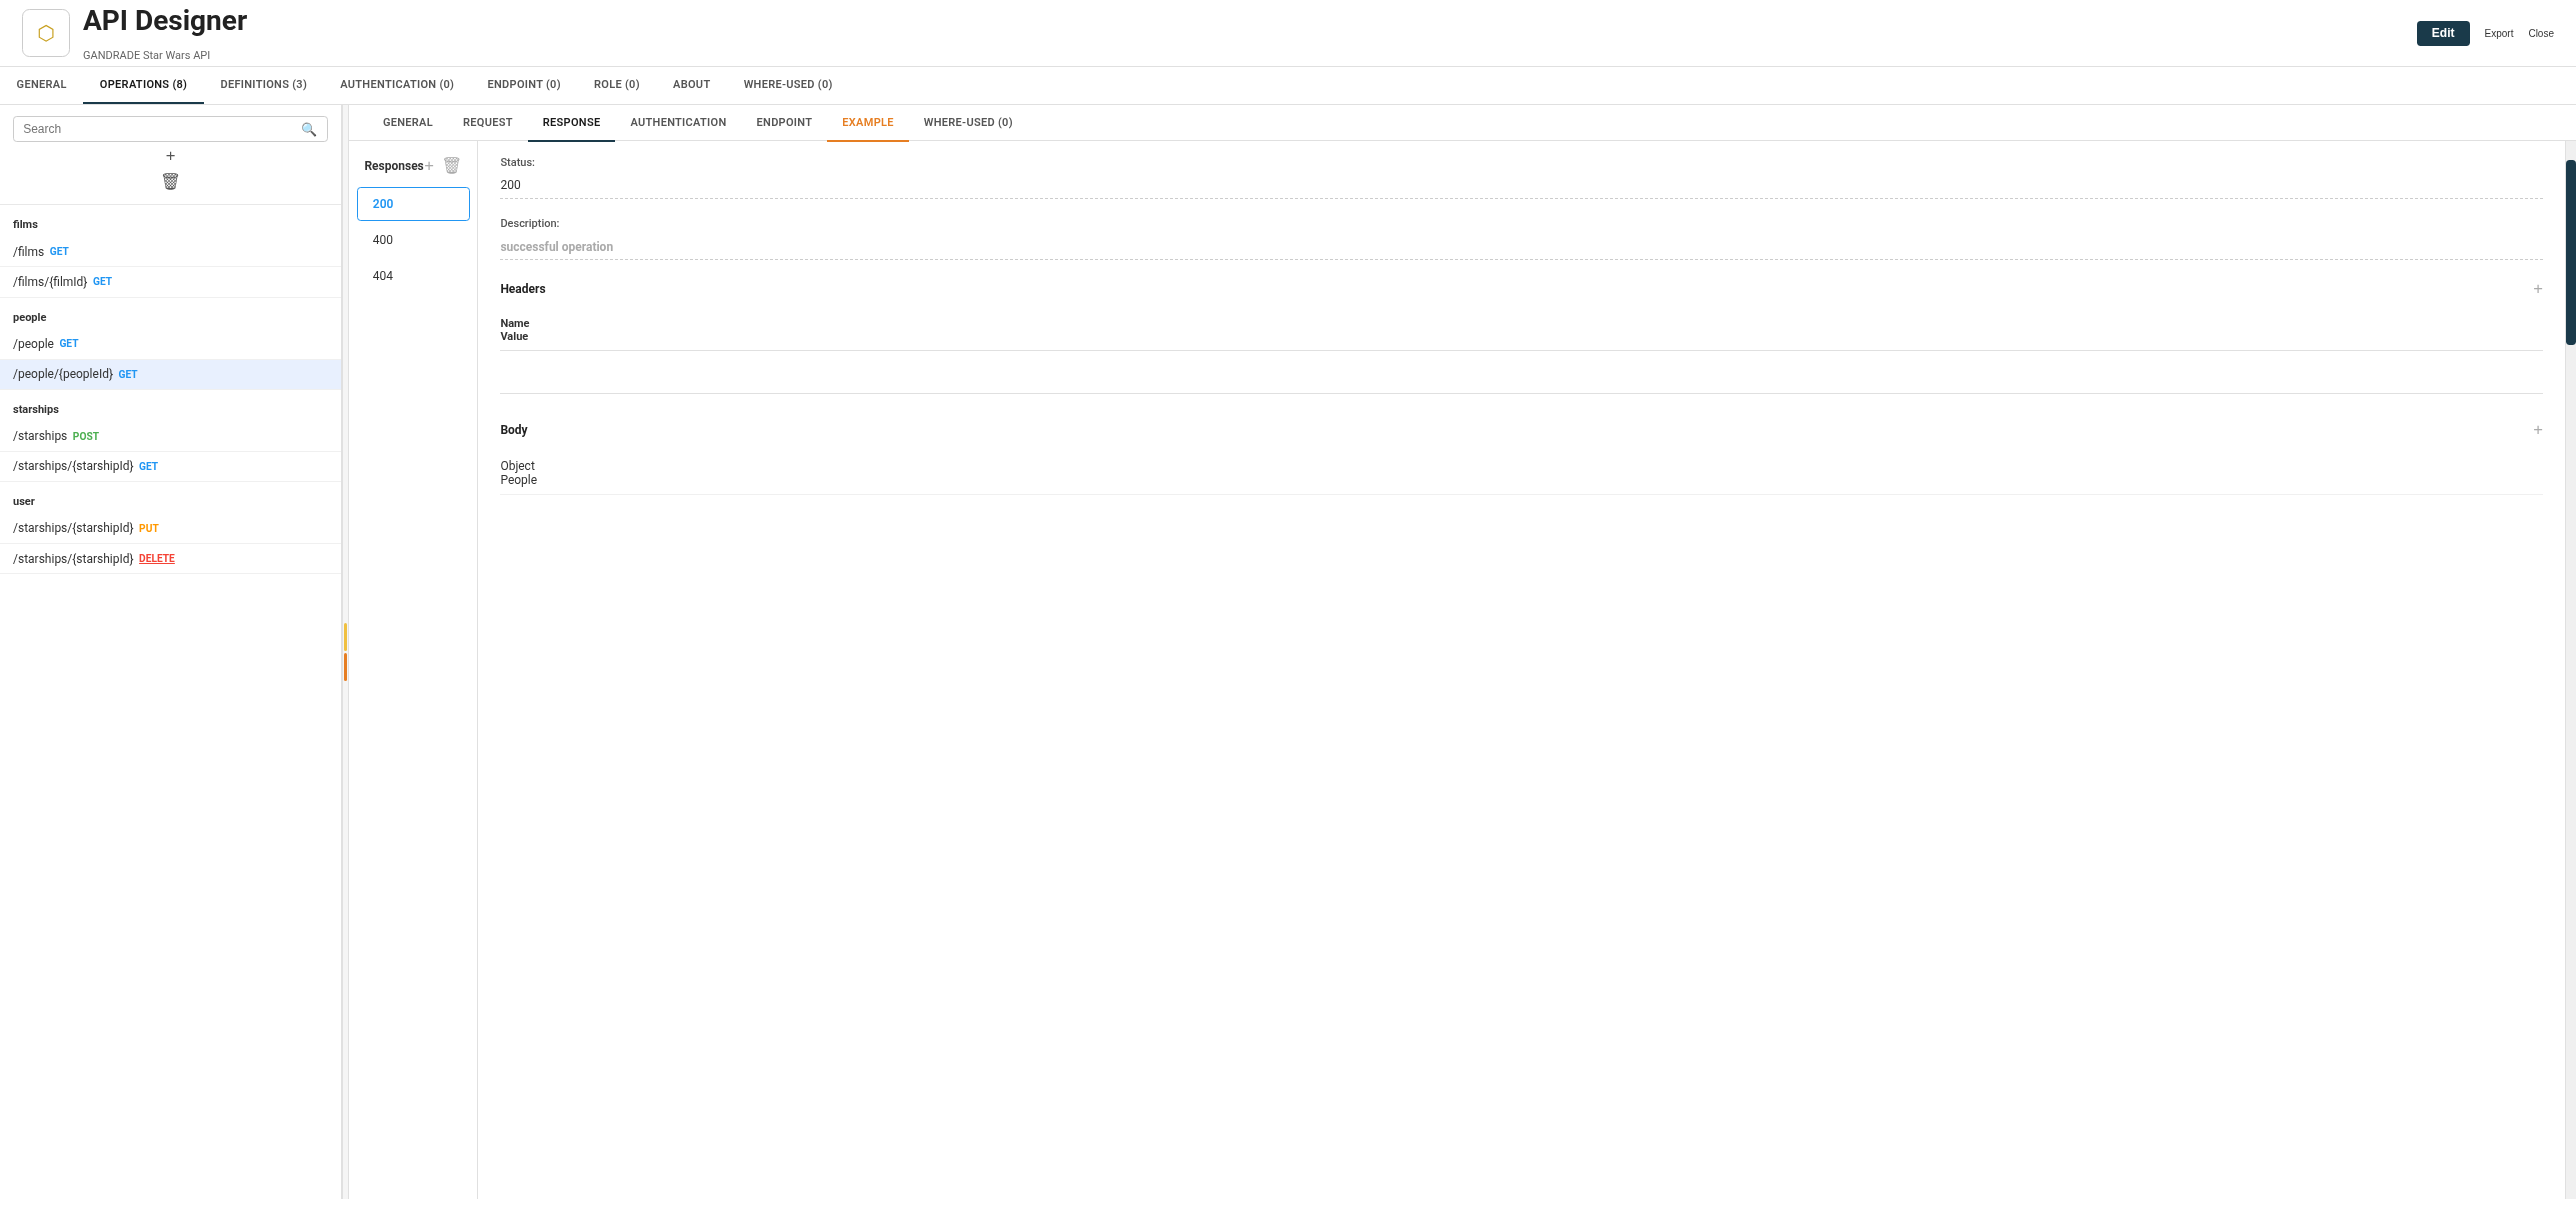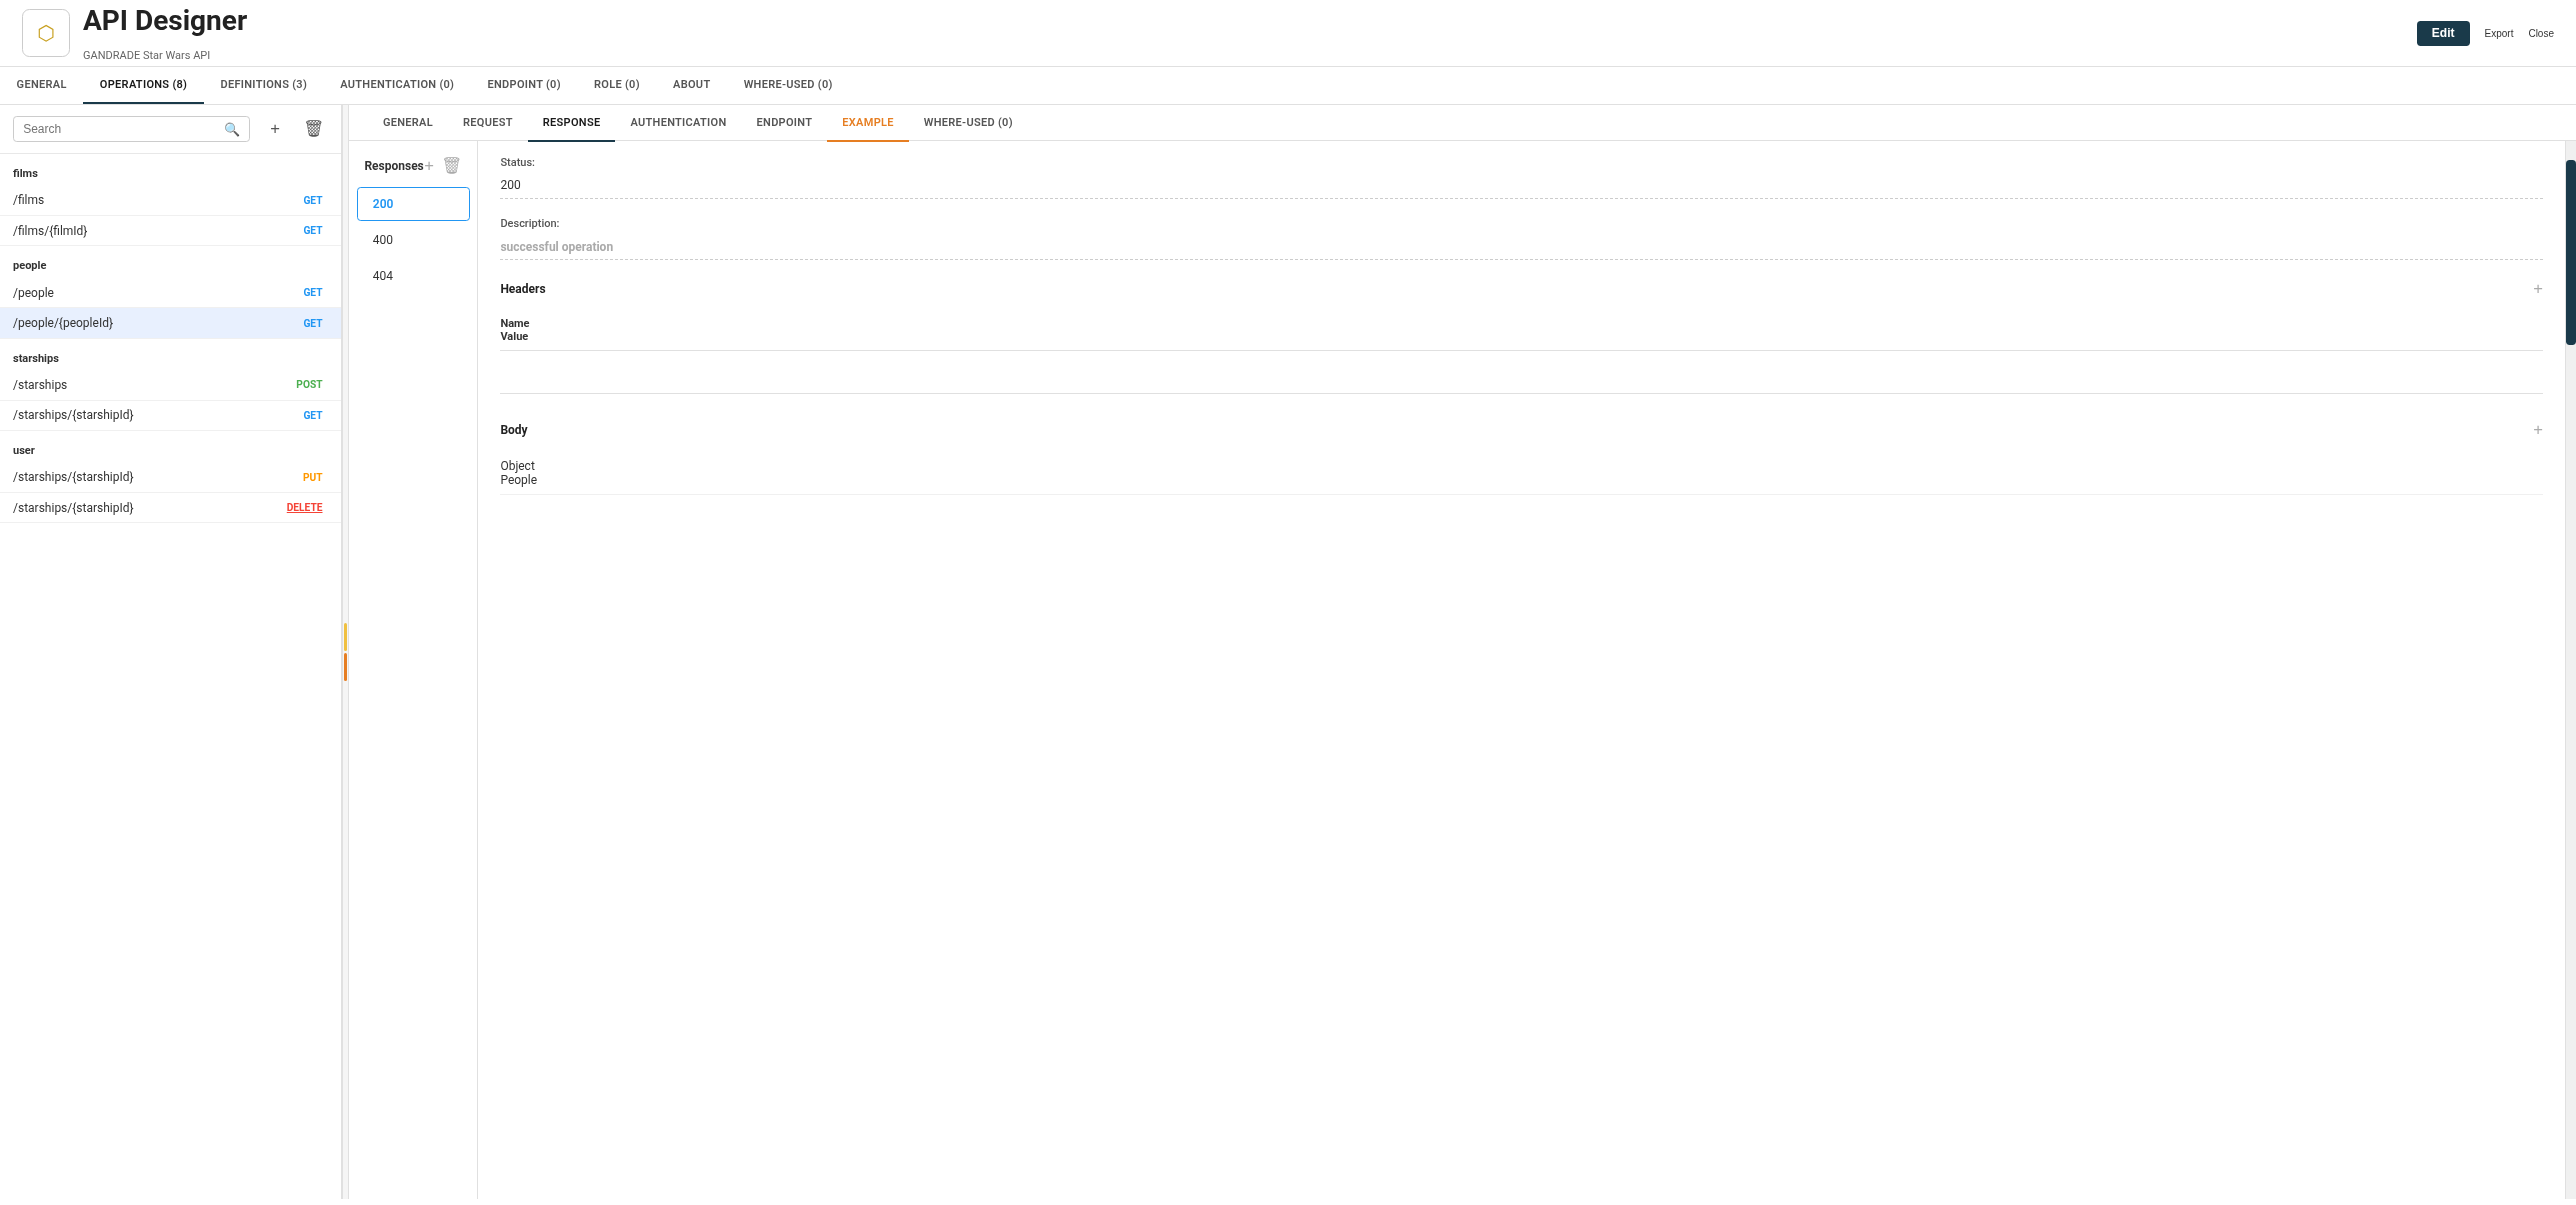--- a/index.html
+++ b/index.html
@@ -41,40 +41,41 @@
 
     
     .main-layout { display: flex; height: calc(100vh - 111px); }
 
     
     .sidebar {
       width: 342px; min-width: 342px; border-right: 0.9px solid #e0e0e0;
       display: flex; flex-direction: column; overflow: hidden;
     }
     .sidebar-search-bar {
-      padding: 11px 13px; display: flex; gap: 16px;
+      padding: 11px 13px; display: flex; gap: 2px;
       border-bottom: 0.9px solid #e8e8e8;
+      flex-direction: column;
     }
     .search-input-wrap {
       flex: 1; display: flex; align-items: center;
       border: 0.9px solid #ccc; border-radius: 3.7px; padding: 4.6px 9.2px; background: #fff;
     }
     .search-input-wrap input {
       border: none; outline: none; font-size: 12px; flex: 1; color: #333;
     }
     .search-icon { color: #888; font-size: 13px; }
     .sidebar-btn { background: none; border: none; cursor: pointer; font-size: 16.6px; color: #555; padding: 1.8px 3.7px; }
     .sidebar-content { flex: 1; overflow-y: auto; }
 
     .section-label {
       font-size: 11px; font-weight: 700; color: #333; padding: 13px 13px 5.5px 13px;
       text-transform: lowercase; letter-spacing: 0;
     }
     .endpoint-row {
-      display: flex; align-items: center; justify-content: space-between;
+      display: flex; align-items: center; 
       padding: 7.4px 13px; border-bottom: 0.9px solid #f0f0f0; cursor: pointer;
     }
     .endpoint-row.active { background: #e8f0fe; }
     .endpoint-path { font-size: 12px; color: #333; }
     .method-badge {
       font-size: 10.2px; font-weight: 700; padding: 1.8px 5.5px; border-radius: 2.8px;
     }
     .method-get { color: #2196f3; }
     .method-post { color: #4caf50; }
     .method-put { color: #ff9800; }

